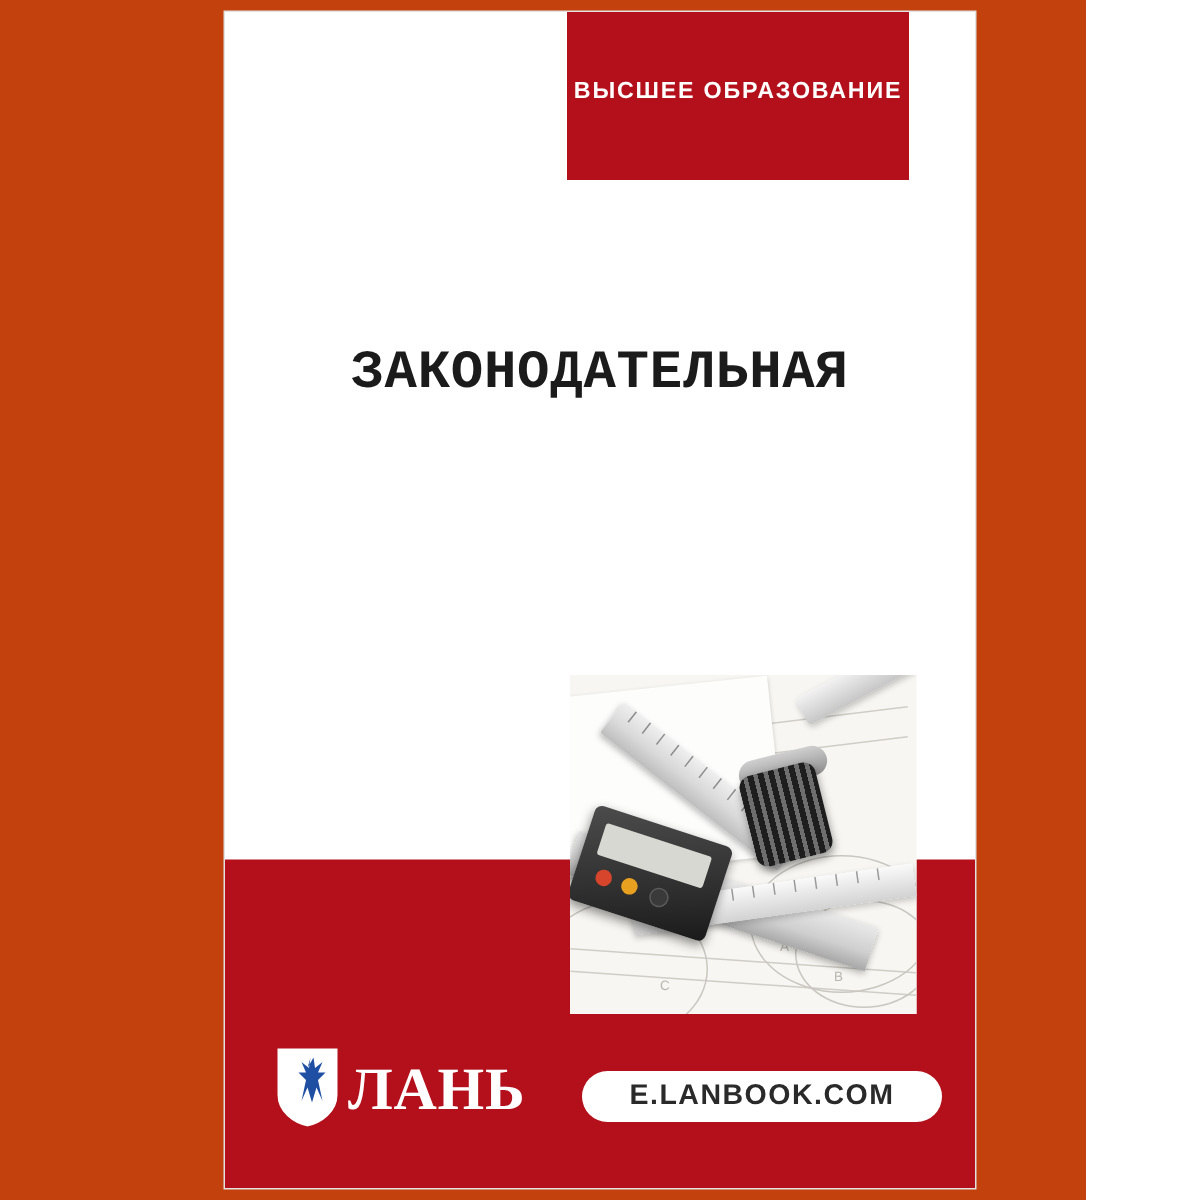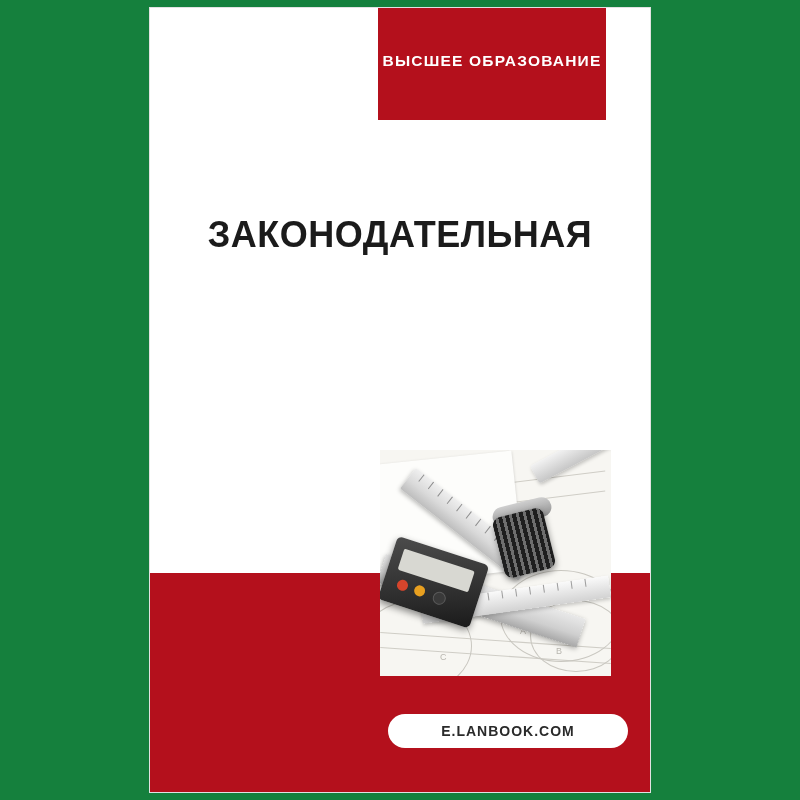--- a/index.html
+++ b/index.html
@@ -7,23 +7,23 @@
     padding: 0;
     background: #ffffff;
     width: 800px;
     height: 800px;
     overflow: hidden;
     font-family: "Liberation Sans", sans-serif;
   }
 
   #stage {
     position: relative;
-    width: 800px;
+    width: 724px;
     height: 800px;
-    background: #15803d;
+    background: #c2410c;
   }
 
   
   .cover {
     position: absolute;
     left: 150px;
     top: 8px;
     width: 500px;
     height: 784px;
     background: #ffffff;
@@ -50,26 +50,27 @@
     font-size: 15.5px;
     font-weight: bold;
     letter-spacing: 1.2px;
   }
 
   
   .title-block {
     position: absolute;
     left: 0;
     right: 0;
-    top: 206px;
+    top: 220px;
     text-align: center;
     color: #1b1b1b;
     font-weight: bold;
     line-height: 1.18;
     letter-spacing: 0.5px;
+    font-family: Liberation Mono, monospace;
   }
   .title-line {
     font-size: 36px;
     display: block;
   }
 
   
   .bottom-band {
     position: absolute;
     left: 0;
@@ -137,21 +138,21 @@
     background: #ffffff;
     border-radius: 17px;
     display: flex;
     align-items: center;
     justify-content: center;
     padding: 0 18px;
     box-sizing: border-box;
   }
   .url-pill span {
     color: #2a2a2a;
-    font-size: 14px;
+    font-size: 19px;
     font-weight: bold;
     letter-spacing: 1px;
   }
 
   
   .photo {
     position: absolute;
     inset: 0;
     background: #f4f4f2;
   }
@@ -370,19 +371,26 @@
         <div class="caliper-head">
           <div class="caliper-screen"></div>
           <div class="btn-dot btn-red"></div>
           <div class="btn-dot btn-amber"></div>
           <div class="btn-dot btn-dark"></div>
         </div>
       </div>
     </div>
 
 
+    <div class="logo">
+      <svg class="logo-shield" viewBox="0 0 46 58">
+        <path d="M2 2 H44 V34 C44 46 33 54 23 56 C13 54 2 46 2 34 Z" fill="#ffffff" stroke="#b4101c" stroke-width="2"></path>
+        <path d="M23 16 l4 -7 l1 7 l5 -4 l-3 7 l5 0 l-5 5 l3 14 l-4 -9 l-3 10 l-3 -10 l-4 9 l3 -14 l-5 -5 l5 0 l-3 -7 l5 4 l1 -7 z" fill="#1f4fa3"></path>
+      </svg>
+      <div class="logo-text">ЛАНЬ</div>
+    </div>
 
     <div class="url-pill">
       <span>E.LANBOOK.COM</span>
     </div>
 
   </div>
 </div>
 
 </body></html>

